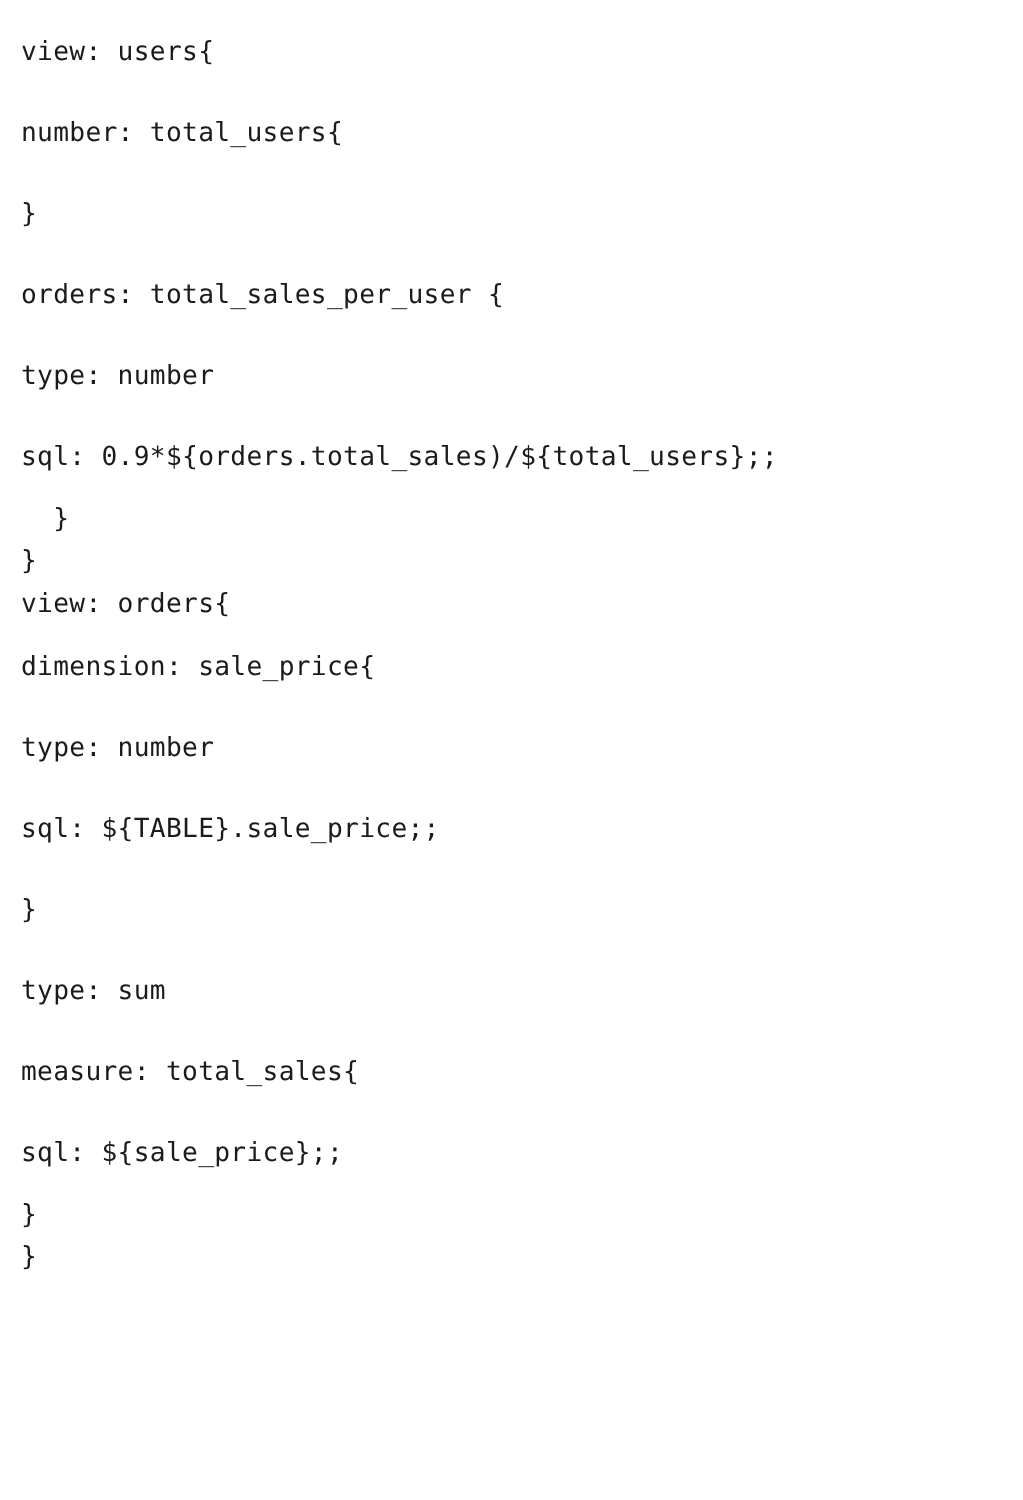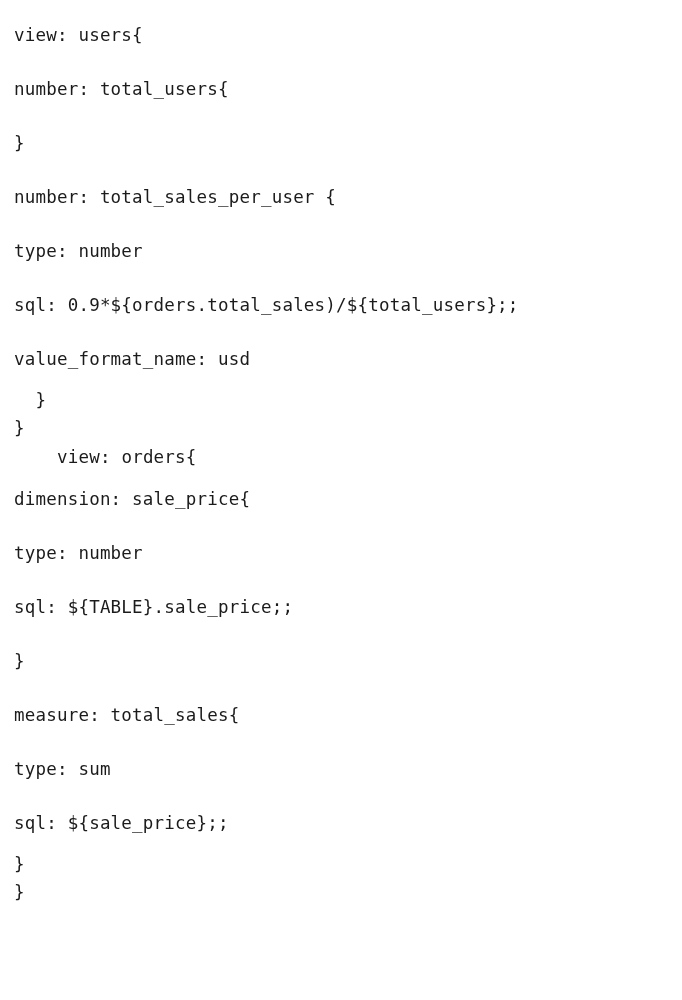--- a/index.html
+++ b/index.html
@@ -31,39 +31,37 @@
     color: #1b1b1b;
   }
   
   .code-line.tight {
     line-height: 28px;
     height: 28px;
   }
   .code-line.tight-last {
     line-height: 30px;
     height: 30px;
-    margin-left: 43px;
   }
 </style>
 </head>
 <body>
 
 <div id="code-document" style="background: rgb(255, 255, 255); color: rgb(27, 27, 27);">
     <div class="code-line">view: users{</div>
     <div class="code-line">number: total_users{</div>
     <div class="code-line">}</div>
-    <div class="code-line">number: total_sales_per_user {</div>
+    <div class="code-line">orders: total_sales_per_user {</div>
     <div class="code-line">type: number</div>
     <div class="code-line">sql: 0.9*${orders.total_sales)/${total_users};;</div>
-    <div class="code-line">value_format_name: usd</div>
     <div class="code-line tight">  }</div>
     <div class="code-line tight">}</div>
     <div class="code-line tight-last">view: orders{</div>
     <div class="code-line">dimension: sale_price{</div>
     <div class="code-line">type: number</div>
     <div class="code-line">sql: ${TABLE}.sale_price;;</div>
     <div class="code-line">}</div>
+    <div class="code-line">type: sum</div>
     <div class="code-line">measure: total_sales{</div>
-    <div class="code-line">type: sum</div>
     <div class="code-line">sql: ${sale_price};;</div>
     <div class="code-line tight">}</div>
     <div class="code-line tight">}</div>
   </div>
 
 </body></html>

